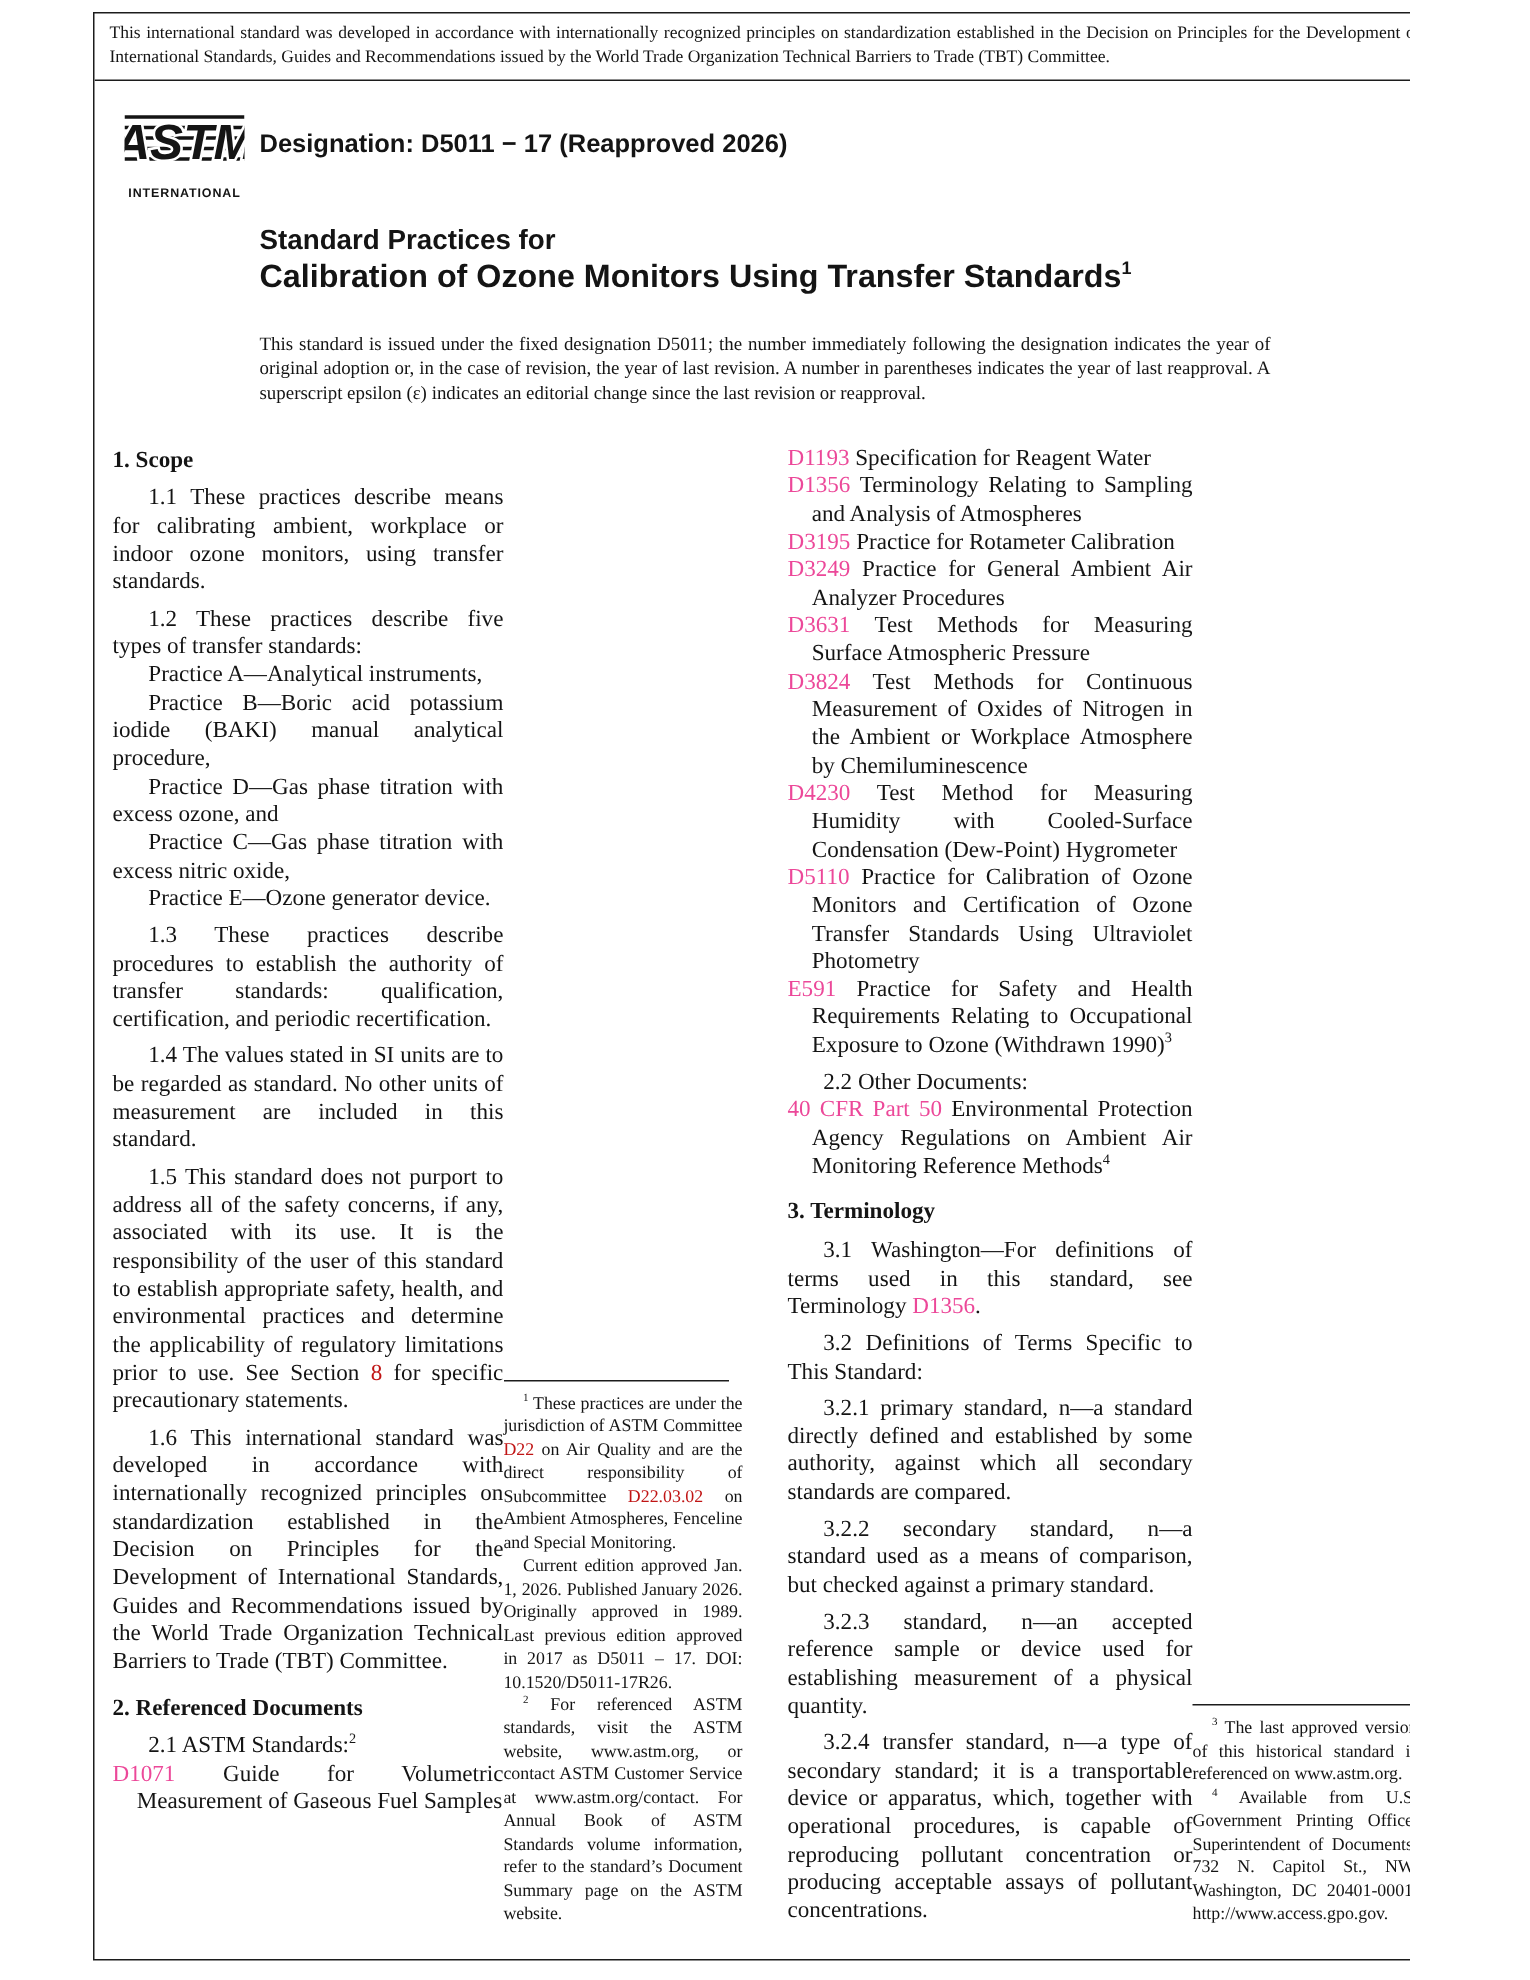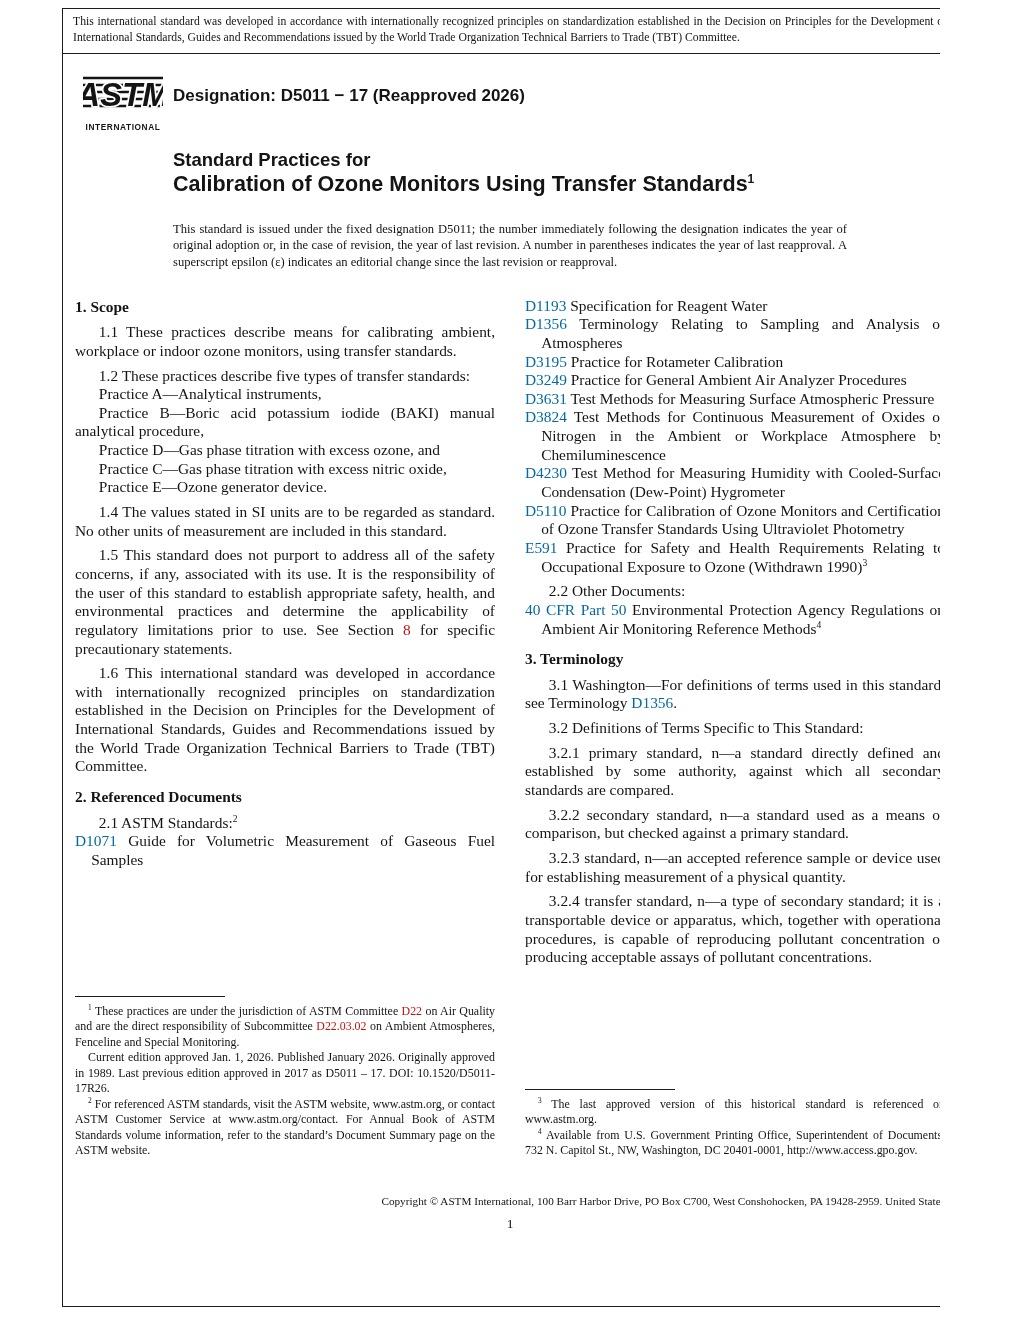--- a/index.html
+++ b/index.html
@@ -11,33 +11,33 @@
   .logo{width:80px;text-align:center;flex:0 0 auto;}
   .logo-sub{font-family:"Liberation Sans",sans-serif;font-weight:bold;font-size:8.3px;letter-spacing:0.6px;margin-top:2px;}
   .head-text{margin-left:10px;flex:1;min-width:0;}
   .designation{font-family:"Liberation Sans",sans-serif;font-weight:bold;font-size:17px;margin-top:17px;}
   .titles{margin-top:42px;font-family:"Liberation Sans",sans-serif;font-weight:bold;}
   .title1{font-size:18.5px;line-height:1.25;}
   .title2{font-size:21.5px;line-height:1.3;}
   .title2 sup{font-size:12px;}
   .issued{margin-top:22px;font-size:12.6px;line-height:1.32;text-align:justify;padding-right:98px;}
   .columns{display:flex;gap:30px;padding:26px 12px 0 12px;}
-  .col{flex:1 1 0;display:flex;flex-direction:column;min-height:862px;font-size:15.4px;line-height:1.21;text-align:justify;min-width:0;}
+  .col{flex:1 1 0;display:flex;flex-direction:row;min-height:862px;font-size:15.4px;line-height:1.21;text-align:justify;min-width:0;}
   .blk{margin:0;}
   .blk-h{font-weight:bold;margin:12px 0 7px;}
   .col-blocks > .blk-h:first-child{margin-top:1px;}
   .blk-p{text-indent:1.55em;margin-top:6px;}
   .blk-pc{text-indent:1.55em;}
   .blk-ref{padding-left:1.05em;text-indent:-1.05em;}
   .col-foot{margin-top:auto;padding-top:12px;}
   .fn-sep{width:150px;border-top:1.3px solid #1c1c1c;margin-bottom:7px;}
   .blk-fn{font-size:11.9px;line-height:1.3;text-indent:1.1em;}
   .it{}
   .sup{vertical-align:super;font-size:0.62em;line-height:0;}
-  .blue{color:#0369a1;}
+  .blue{color:#ec4899;}
   .red{color:#c01414;}
   .copyright{font-size:11.2px;padding:36px 12px 0 12px;text-align:right;}
   .pagenum{text-align:center;font-size:13.5px;margin-top:9px;}
 </style>
 </head>
 <body>
 
 <div class="page">
   <div class="frame">
 
@@ -72,20 +72,21 @@
       <div class="col">
         <div class="col-blocks">
             <div class="blk blk-h"><span>1. Scope</span></div>
             <div class="blk blk-p"><span>1.1 These practices describe means for calibrating ambient, workplace or indoor ozone monitors, using transfer standards.</span></div>
             <div class="blk blk-p"><span>1.2 These practices describe five types of transfer standards:</span></div>
             <div class="blk blk-pc"><span class="it">Practice A</span><span>—Analytical instruments,</span></div>
             <div class="blk blk-pc"><span class="it">Practice B</span><span>—Boric acid potassium iodide (BAKI) manual analytical procedure,</span></div>
             <div class="blk blk-pc"><span class="it">Practice D</span><span>—Gas phase titration with excess ozone, and</span></div>
             <div class="blk blk-pc"><span class="it">Practice C</span><span>—Gas phase titration with excess nitric oxide,</span></div>
             <div class="blk blk-pc"><span class="it">Practice E</span><span>—Ozone generator device.</span></div>
+            <div class="blk blk-p"><span>1.3 These practices describe procedures to establish the authority of transfer standards: qualification, certification, and periodic recertification.</span></div>
             <div class="blk blk-p"><span>1.4 The values stated in SI units are to be regarded as standard. No other units of measurement are included in this standard.</span></div>
             <div class="blk blk-p"><span>1.5 </span><span class="it">This standard does not purport to address all of the safety concerns, if any, associated with its use. It is the responsibility of the user of this standard to establish appropriate safety, health, and environmental practices and determine the applicability of regulatory limitations prior to use. See Section </span><span class="red">8</span><span class="it"> for specific precautionary statements.</span></div>
             <div class="blk blk-p"><span>1.6 </span><span class="it">This international standard was developed in accordance with internationally recognized principles on standardization established in the Decision on Principles for the Development of International Standards, Guides and Recommendations issued by the World Trade Organization Technical Barriers to Trade (TBT) Committee.</span></div>
             <div class="blk blk-h"><span>2. Referenced Documents</span></div>
             <div class="blk blk-p"><span>2.1 </span><span class="it">ASTM Standards:</span><span class="sup">2</span></div>
             <div class="blk blk-ref"><span class="blue">D1071</span><span> Guide for Volumetric Measurement of Gaseous Fuel Samples</span></div>
           </div>
         <div class="col-foot">
           <div class="fn-sep"></div>
           <div>

